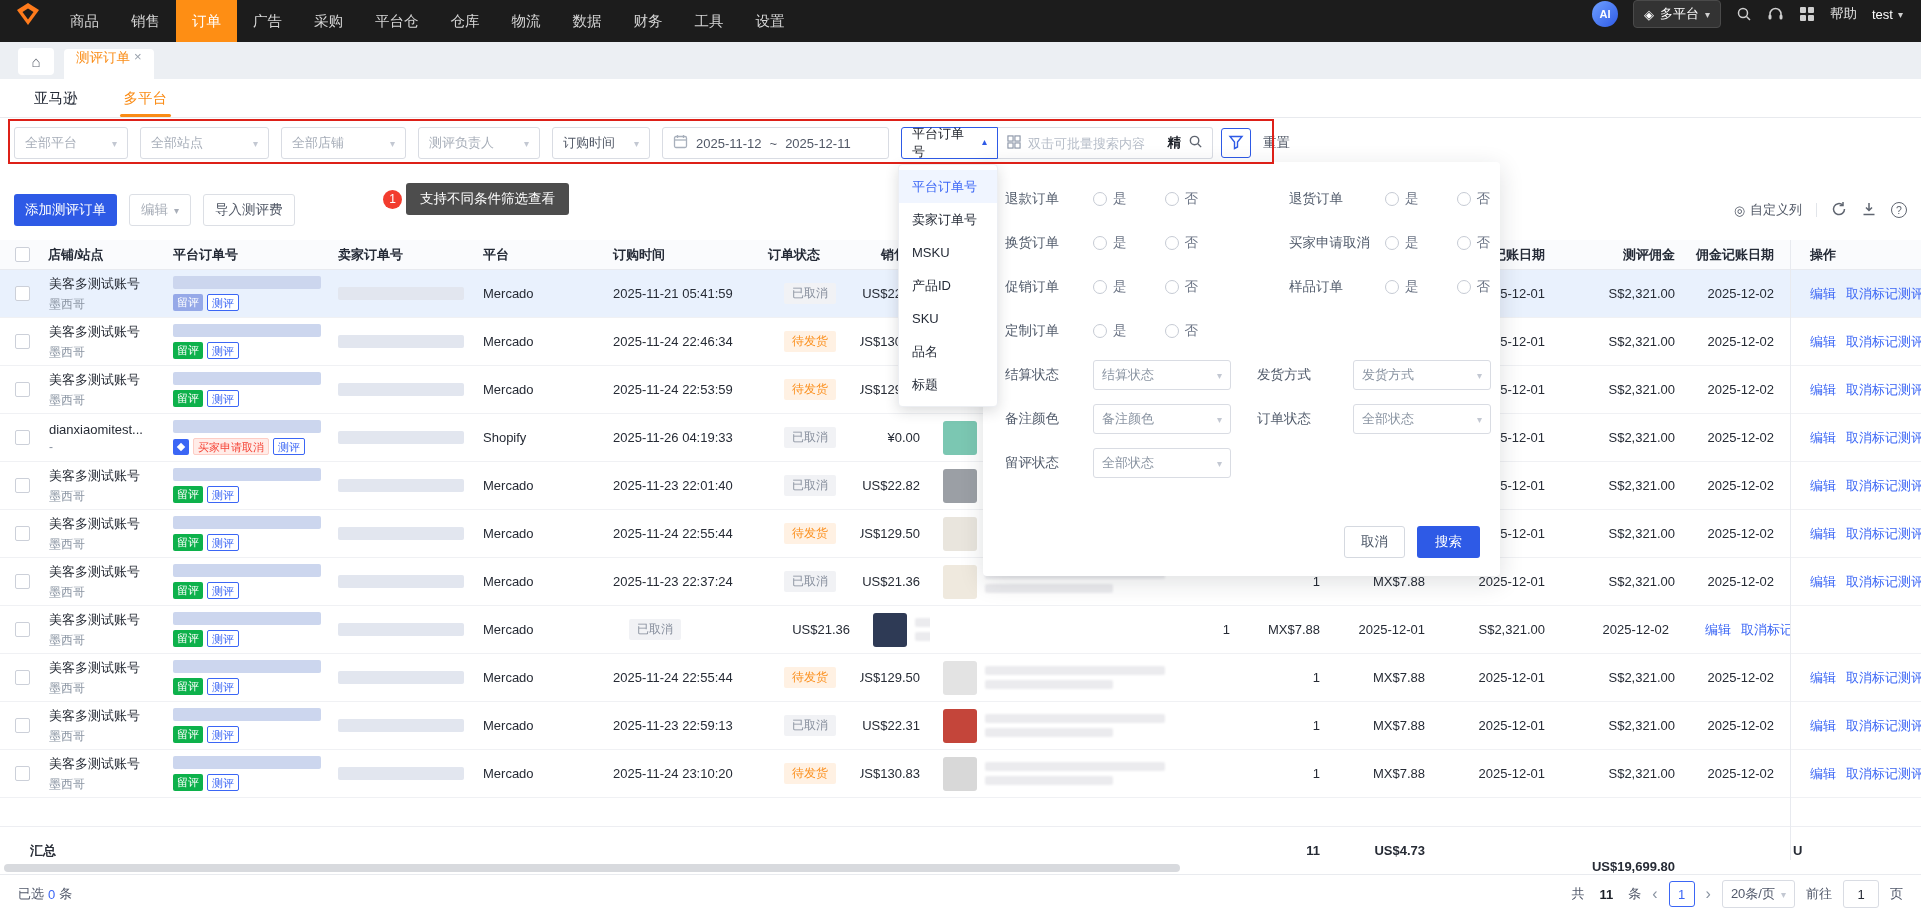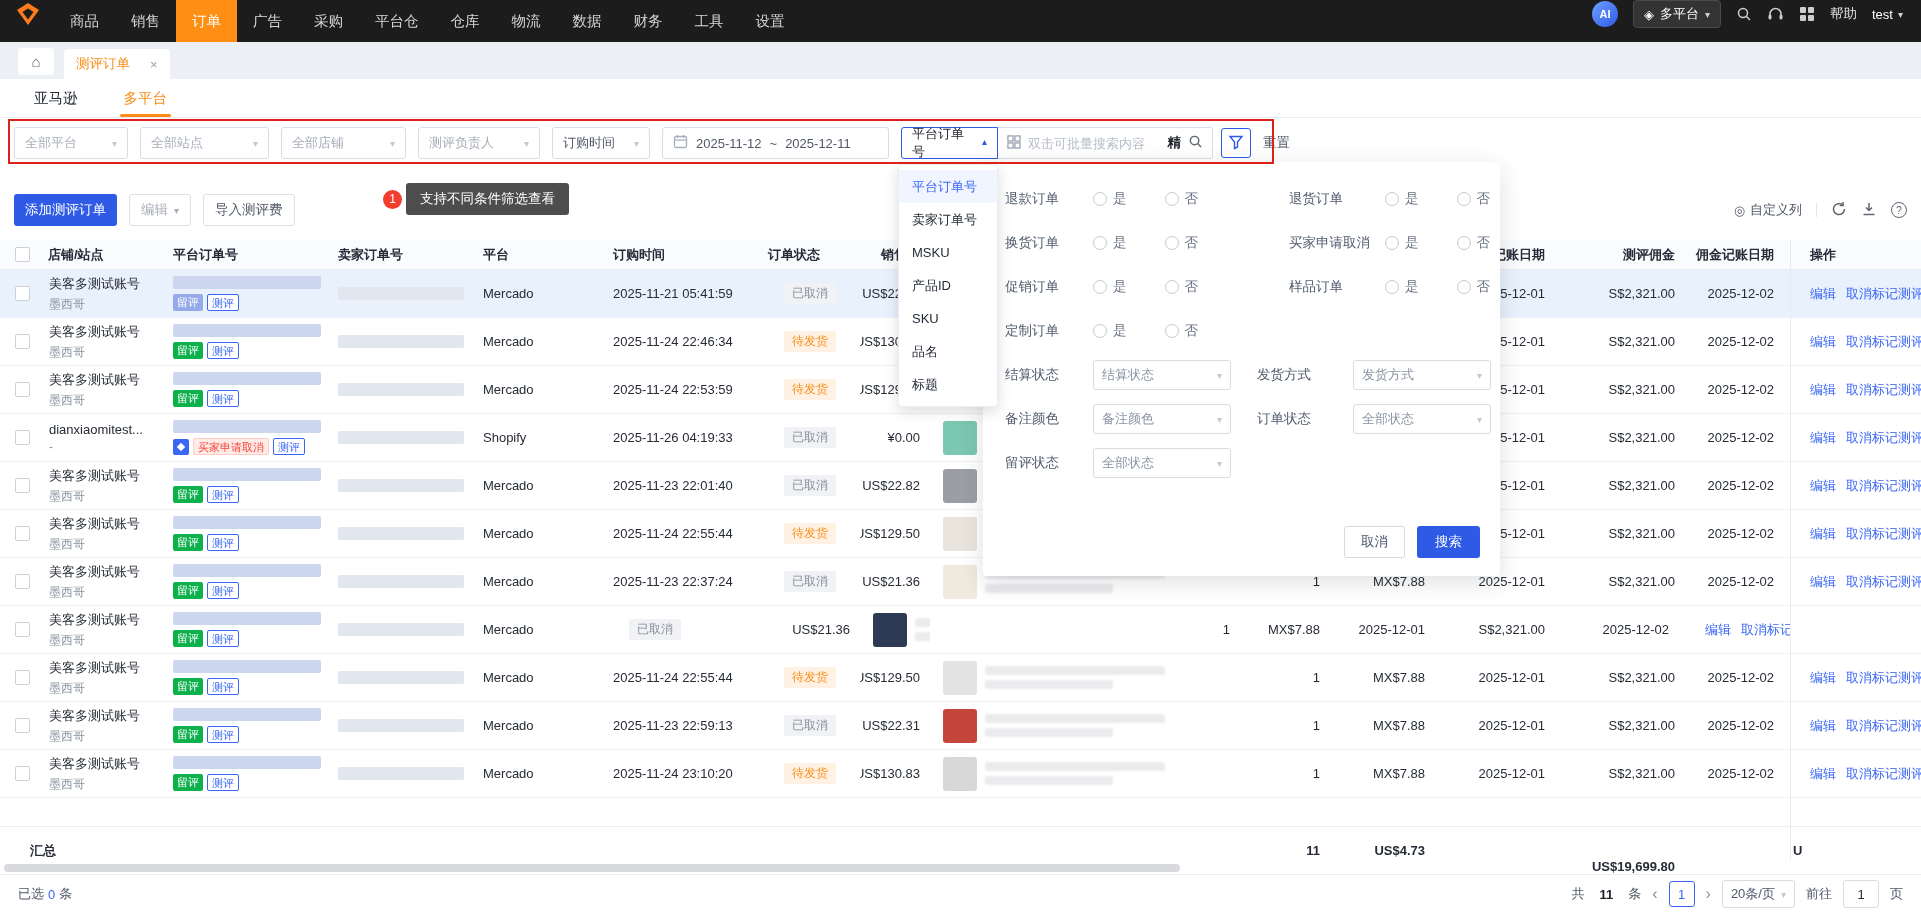--- a/index.html
+++ b/index.html
@@ -25,21 +25,21 @@
   .nav-ic { display:flex; align-items:center; }
   .nav-help { color:#e0e0e0; font-size:13.5px; }
   .nav-user { color:#fff; font-size:13px; display:flex; align-items:center; gap:5px; }
 
   
   .tabbar { position:absolute; top:42px; left:0; width:100%; height:37px; background:#eceff3;
             display:flex; align-items:flex-end; padding:0 12px; z-index:40; }
   .home-btn { width:36px; height:27px; background:#fff; border-radius:4px; margin:0 10px 4px 6px;
               display:flex; align-items:center; justify-content:center; color:#5f6570; font-size:15px; }
   .tab { height:30px; background:#fff; border-radius:4px 4px 0 0; padding:0 12px; display:flex;
-         align-items:center; gap:20px; font-size:13.5px; color:var(--orange); }
+         gap:4px; font-size:13.5px; color:var(--orange); }
   .tab-close { color:#98a1ac; font-size:13px; }
 
   
   .subtabs { position:absolute; top:79px; left:0; width:100%; height:39px; background:#fff;
              border-bottom:1px solid #e8eaee; display:flex; gap:46px; padding:0 34px; z-index:30; }
   .subtab { font-size:14.5px; color:#252b37; display:flex; align-items:center; position:relative; cursor:pointer; }
   .subtab.active { color:var(--orange); }
   .subtab.active::after { content:""; position:absolute; left:-4px; right:-4px; bottom:0; height:3px;
                           background:var(--orange); border-radius:2px; }
 

